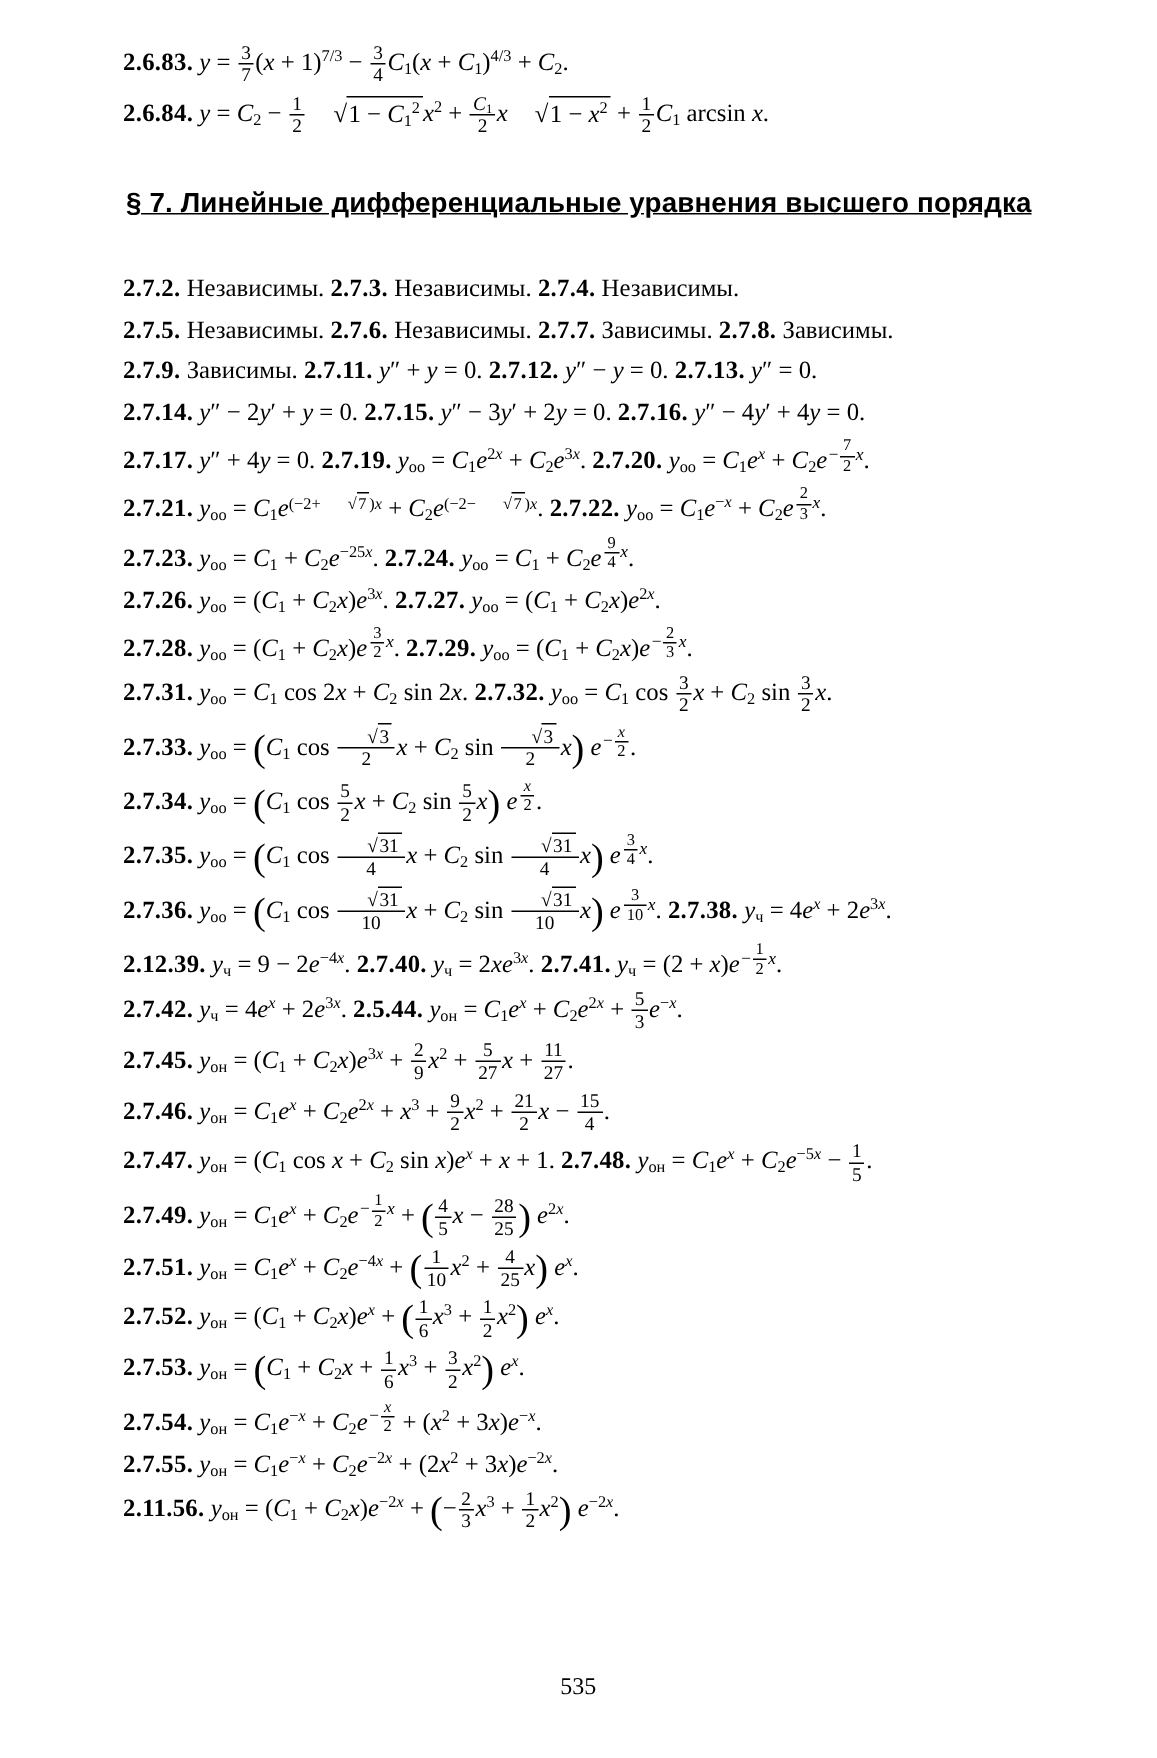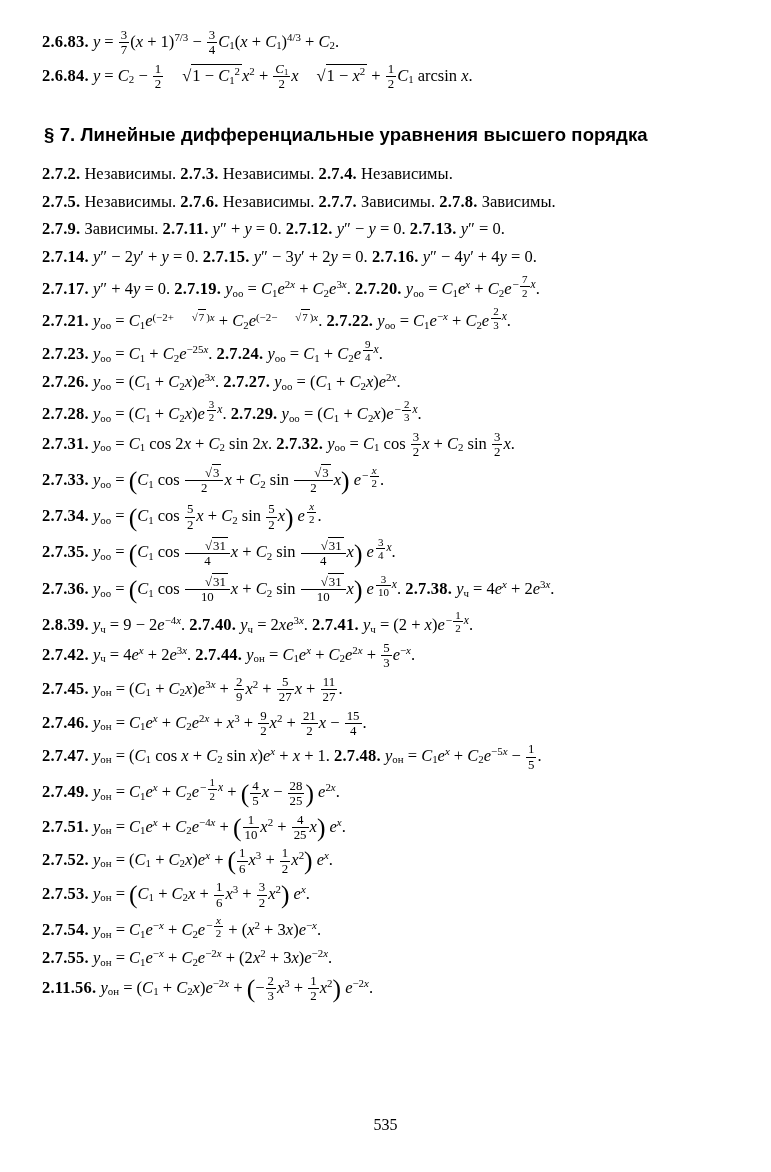--- a/index.html
+++ b/index.html
@@ -6,34 +6,35 @@
   .page {
     position: relative;
     width: 771px;
     height: 1172px;
     background: #ffffff;
     color: #000000;
     font-family: "Liberation Serif", "DejaVu Serif", serif;
     font-size: 16.5px;
     overflow: hidden;
   }
-  .content { padding: 26px 40px 0 42px; }
+  .content { padding: 26px 40px 0 82px; }
   .line {
     white-space: nowrap;
     padding: 2px 0;
     line-height: 1.45;
   }
   .line b { letter-spacing: 0.2px; }
   .heading {
     font-family: "Liberation Sans", "DejaVu Sans", sans-serif;
     font-weight: bold;
     font-size: 18.5px;
-    margin: 30px 0 14px 2px;
+    margin: 30px 0 32px 2px;
     white-space: nowrap;
     letter-spacing: 0.1px;
+    text-decoration: underline;
   }
   i { font-style: italic; }
   sup { font-size: 66%; vertical-align: 0.55em; line-height: 0; }
   sub { font-size: 66%; vertical-align: -0.25em; line-height: 0; font-style: normal; }
   
   .f {
     display: inline-block;
     vertical-align: middle;
     text-align: center;
     font-size: 0.78em;
@@ -96,22 +97,22 @@
         <div class="line"><b>2.7.17.</b> <i>y</i>″ + 4<i>y</i> = 0. <b>2.7.19.</b> <i>y</i><sub>оо</sub> = <i>C</i><sub>1</sub><i>e</i><sup>2<i>x</i></sup> + <i>C</i><sub>2</sub><i>e</i><sup>3<i>x</i></sup>. <b>2.7.20.</b> <i>y</i><sub>оо</sub> = <i>C</i><sub>1</sub><i>e</i><sup><i>x</i></sup> + <i>C</i><sub>2</sub><i>e</i><span class="sf">−<span class="f"><span>7</span><span>2</span></span><i>x</i></span>.</div>
         <div class="line"><b>2.7.21.</b> <i>y</i><sub>оо</sub> = <i>C</i><sub>1</sub><i>e</i><sup>(−2+<span class="sq"><span class="rd">√</span><span class="ov">7</span></span>)<i>x</i></sup> + <i>C</i><sub>2</sub><i>e</i><sup>(−2−<span class="sq"><span class="rd">√</span><span class="ov">7</span></span>)<i>x</i></sup>. <b>2.7.22.</b> <i>y</i><sub>оо</sub> = <i>C</i><sub>1</sub><i>e</i><sup>−<i>x</i></sup> + <i>C</i><sub>2</sub><i>e</i><span class="sf"><span class="f"><span>2</span><span>3</span></span><i>x</i></span>.</div>
         <div class="line"><b>2.7.23.</b> <i>y</i><sub>оо</sub> = <i>C</i><sub>1</sub> + <i>C</i><sub>2</sub><i>e</i><sup>−25<i>x</i></sup>. <b>2.7.24.</b> <i>y</i><sub>оо</sub> = <i>C</i><sub>1</sub> + <i>C</i><sub>2</sub><i>e</i><span class="sf"><span class="f"><span>9</span><span>4</span></span><i>x</i></span>.</div>
         <div class="line"><b>2.7.26.</b> <i>y</i><sub>оо</sub> = (<i>C</i><sub>1</sub> + <i>C</i><sub>2</sub><i>x</i>)<i>e</i><sup>3<i>x</i></sup>. <b>2.7.27.</b> <i>y</i><sub>оо</sub> = (<i>C</i><sub>1</sub> + <i>C</i><sub>2</sub><i>x</i>)<i>e</i><sup>2<i>x</i></sup>.</div>
         <div class="line"><b>2.7.28.</b> <i>y</i><sub>оо</sub> = (<i>C</i><sub>1</sub> + <i>C</i><sub>2</sub><i>x</i>)<i>e</i><span class="sf"><span class="f"><span>3</span><span>2</span></span><i>x</i></span>. <b>2.7.29.</b> <i>y</i><sub>оо</sub> = (<i>C</i><sub>1</sub> + <i>C</i><sub>2</sub><i>x</i>)<i>e</i><span class="sf">−<span class="f"><span>2</span><span>3</span></span><i>x</i></span>.</div>
         <div class="line"><b>2.7.31.</b> <i>y</i><sub>оо</sub> = <i>C</i><sub>1</sub> cos 2<i>x</i> + <i>C</i><sub>2</sub> sin 2<i>x</i>. <b>2.7.32.</b> <i>y</i><sub>оо</sub> = <i>C</i><sub>1</sub> cos <span class="f"><span>3</span><span>2</span></span><i>x</i> + <i>C</i><sub>2</sub> sin <span class="f"><span>3</span><span>2</span></span><i>x</i>.</div>
         <div class="line"><b>2.7.33.</b> <i>y</i><sub>оо</sub> = <span class="bp">(</span><i>C</i><sub>1</sub> cos <span class="f"><span><span class="sq"><span class="rd">√</span><span class="ov">3</span></span></span><span>2</span></span><i>x</i> + <i>C</i><sub>2</sub> sin <span class="f"><span><span class="sq"><span class="rd">√</span><span class="ov">3</span></span></span><span>2</span></span><i>x</i><span class="bp">)</span> <i>e</i><span class="sf">−<span class="f"><span><i>x</i></span><span>2</span></span></span>.</div>
         <div class="line"><b>2.7.34.</b> <i>y</i><sub>оо</sub> = <span class="bp">(</span><i>C</i><sub>1</sub> cos <span class="f"><span>5</span><span>2</span></span><i>x</i> + <i>C</i><sub>2</sub> sin <span class="f"><span>5</span><span>2</span></span><i>x</i><span class="bp">)</span> <i>e</i><span class="sf"><span class="f"><span><i>x</i></span><span>2</span></span></span>.</div>
         <div class="line"><b>2.7.35.</b> <i>y</i><sub>оо</sub> = <span class="bp">(</span><i>C</i><sub>1</sub> cos <span class="f"><span><span class="sq"><span class="rd">√</span><span class="ov">31</span></span></span><span>4</span></span><i>x</i> + <i>C</i><sub>2</sub> sin <span class="f"><span><span class="sq"><span class="rd">√</span><span class="ov">31</span></span></span><span>4</span></span><i>x</i><span class="bp">)</span> <i>e</i><span class="sf"><span class="f"><span>3</span><span>4</span></span><i>x</i></span>.</div>
         <div class="line"><b>2.7.36.</b> <i>y</i><sub>оо</sub> = <span class="bp">(</span><i>C</i><sub>1</sub> cos <span class="f"><span><span class="sq"><span class="rd">√</span><span class="ov">31</span></span></span><span>10</span></span><i>x</i> + <i>C</i><sub>2</sub> sin <span class="f"><span><span class="sq"><span class="rd">√</span><span class="ov">31</span></span></span><span>10</span></span><i>x</i><span class="bp">)</span> <i>e</i><span class="sf"><span class="f"><span>3</span><span>10</span></span><i>x</i></span>. <b>2.7.38.</b> <i>y</i><sub>ч</sub> = 4<i>e</i><sup><i>x</i></sup> + 2<i>e</i><sup>3<i>x</i></sup>.</div>
-        <div class="line"><b>2.8.39.</b> <i>y</i><sub>ч</sub> = 9 − 2<i>e</i><sup>−4<i>x</i></sup>. <b>2.7.40.</b> <i>y</i><sub>ч</sub> = 2<i>x</i><i>e</i><sup>3<i>x</i></sup>. <b>2.7.41.</b> <i>y</i><sub>ч</sub> = (2 + <i>x</i>)<i>e</i><span class="sf">−<span class="f"><span>1</span><span>2</span></span><i>x</i></span>.</div>
-        <div class="line"><b>2.7.42.</b> <i>y</i><sub>ч</sub> = 4<i>e</i><sup><i>x</i></sup> + 2<i>e</i><sup>3<i>x</i></sup>. <b>2.7.44.</b> <i>y</i><sub>он</sub> = <i>C</i><sub>1</sub><i>e</i><sup><i>x</i></sup> + <i>C</i><sub>2</sub><i>e</i><sup>2<i>x</i></sup> + <span class="f"><span>5</span><span>3</span></span><i>e</i><sup>−<i>x</i></sup>.</div>
+        <div class="line"><b>2.12.39.</b> <i>y</i><sub>ч</sub> = 9 − 2<i>e</i><sup>−4<i>x</i></sup>. <b>2.7.40.</b> <i>y</i><sub>ч</sub> = 2<i>x</i><i>e</i><sup>3<i>x</i></sup>. <b>2.7.41.</b> <i>y</i><sub>ч</sub> = (2 + <i>x</i>)<i>e</i><span class="sf">−<span class="f"><span>1</span><span>2</span></span><i>x</i></span>.</div>
+        <div class="line"><b>2.7.42.</b> <i>y</i><sub>ч</sub> = 4<i>e</i><sup><i>x</i></sup> + 2<i>e</i><sup>3<i>x</i></sup>. <b>2.5.44.</b> <i>y</i><sub>он</sub> = <i>C</i><sub>1</sub><i>e</i><sup><i>x</i></sup> + <i>C</i><sub>2</sub><i>e</i><sup>2<i>x</i></sup> + <span class="f"><span>5</span><span>3</span></span><i>e</i><sup>−<i>x</i></sup>.</div>
         <div class="line"><b>2.7.45.</b> <i>y</i><sub>он</sub> = (<i>C</i><sub>1</sub> + <i>C</i><sub>2</sub><i>x</i>)<i>e</i><sup>3<i>x</i></sup> + <span class="f"><span>2</span><span>9</span></span><i>x</i><sup>2</sup> + <span class="f"><span>5</span><span>27</span></span><i>x</i> + <span class="f"><span>11</span><span>27</span></span>.</div>
         <div class="line"><b>2.7.46.</b> <i>y</i><sub>он</sub> = <i>C</i><sub>1</sub><i>e</i><sup><i>x</i></sup> + <i>C</i><sub>2</sub><i>e</i><sup>2<i>x</i></sup> + <i>x</i><sup>3</sup> + <span class="f"><span>9</span><span>2</span></span><i>x</i><sup>2</sup> + <span class="f"><span>21</span><span>2</span></span><i>x</i> − <span class="f"><span>15</span><span>4</span></span>.</div>
         <div class="line"><b>2.7.47.</b> <i>y</i><sub>он</sub> = (<i>C</i><sub>1</sub> cos <i>x</i> + <i>C</i><sub>2</sub> sin <i>x</i>)<i>e</i><sup><i>x</i></sup> + <i>x</i> + 1. <b>2.7.48.</b> <i>y</i><sub>он</sub> = <i>C</i><sub>1</sub><i>e</i><sup><i>x</i></sup> + <i>C</i><sub>2</sub><i>e</i><sup>−5<i>x</i></sup> − <span class="f"><span>1</span><span>5</span></span>.</div>
         <div class="line"><b>2.7.49.</b> <i>y</i><sub>он</sub> = <i>C</i><sub>1</sub><i>e</i><sup><i>x</i></sup> + <i>C</i><sub>2</sub><i>e</i><span class="sf">−<span class="f"><span>1</span><span>2</span></span><i>x</i></span> + <span class="bp">(</span><span class="f"><span>4</span><span>5</span></span><i>x</i> − <span class="f"><span>28</span><span>25</span></span><span class="bp">)</span> <i>e</i><sup>2<i>x</i></sup>.</div>
         <div class="line"><b>2.7.51.</b> <i>y</i><sub>он</sub> = <i>C</i><sub>1</sub><i>e</i><sup><i>x</i></sup> + <i>C</i><sub>2</sub><i>e</i><sup>−4<i>x</i></sup> + <span class="bp">(</span><span class="f"><span>1</span><span>10</span></span><i>x</i><sup>2</sup> + <span class="f"><span>4</span><span>25</span></span><i>x</i><span class="bp">)</span> <i>e</i><sup><i>x</i></sup>.</div>
         <div class="line"><b>2.7.52.</b> <i>y</i><sub>он</sub> = (<i>C</i><sub>1</sub> + <i>C</i><sub>2</sub><i>x</i>)<i>e</i><sup><i>x</i></sup> + <span class="bp">(</span><span class="f"><span>1</span><span>6</span></span><i>x</i><sup>3</sup> + <span class="f"><span>1</span><span>2</span></span><i>x</i><sup>2</sup><span class="bp">)</span> <i>e</i><sup><i>x</i></sup>.</div>
         <div class="line"><b>2.7.53.</b> <i>y</i><sub>он</sub> = <span class="bp">(</span><i>C</i><sub>1</sub> + <i>C</i><sub>2</sub><i>x</i> + <span class="f"><span>1</span><span>6</span></span><i>x</i><sup>3</sup> + <span class="f"><span>3</span><span>2</span></span><i>x</i><sup>2</sup><span class="bp">)</span> <i>e</i><sup><i>x</i></sup>.</div>
         <div class="line"><b>2.7.54.</b> <i>y</i><sub>он</sub> = <i>C</i><sub>1</sub><i>e</i><sup>−<i>x</i></sup> + <i>C</i><sub>2</sub><i>e</i><span class="sf">−<span class="f"><span><i>x</i></span><span>2</span></span></span> + (<i>x</i><sup>2</sup> + 3<i>x</i>)<i>e</i><sup>−<i>x</i></sup>.</div>
         <div class="line"><b>2.7.55.</b> <i>y</i><sub>он</sub> = <i>C</i><sub>1</sub><i>e</i><sup>−<i>x</i></sup> + <i>C</i><sub>2</sub><i>e</i><sup>−2<i>x</i></sup> + (2<i>x</i><sup>2</sup> + 3<i>x</i>)<i>e</i><sup>−2<i>x</i></sup>.</div>
         <div class="line"><b>2.11.56.</b> <i>y</i><sub>он</sub> = (<i>C</i><sub>1</sub> + <i>C</i><sub>2</sub><i>x</i>)<i>e</i><sup>−2<i>x</i></sup> + <span class="bp">(</span>−<span class="f"><span>2</span><span>3</span></span><i>x</i><sup>3</sup> + <span class="f"><span>1</span><span>2</span></span><i>x</i><sup>2</sup><span class="bp">)</span> <i>e</i><sup>−2<i>x</i></sup>.</div>

